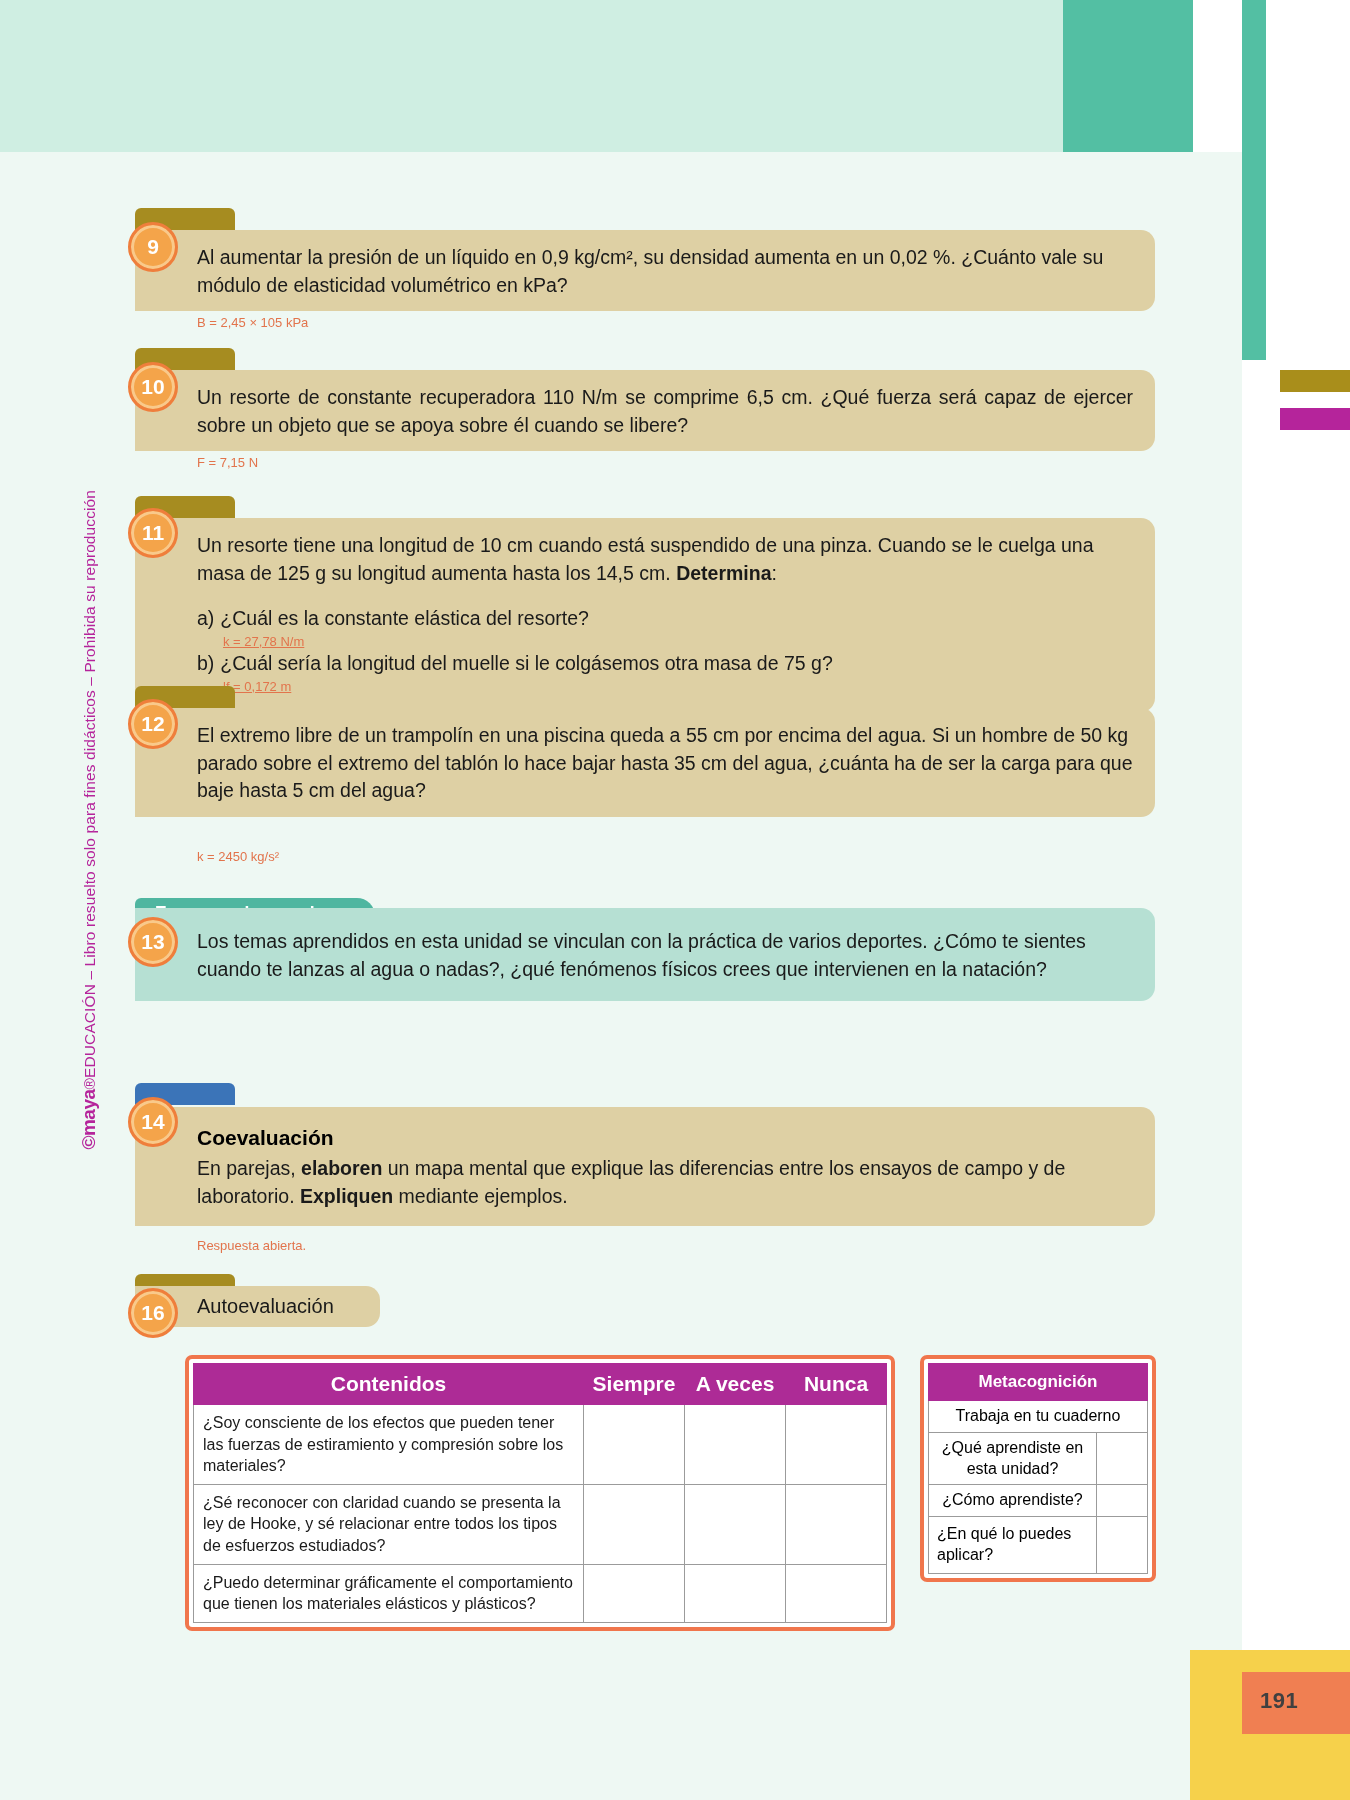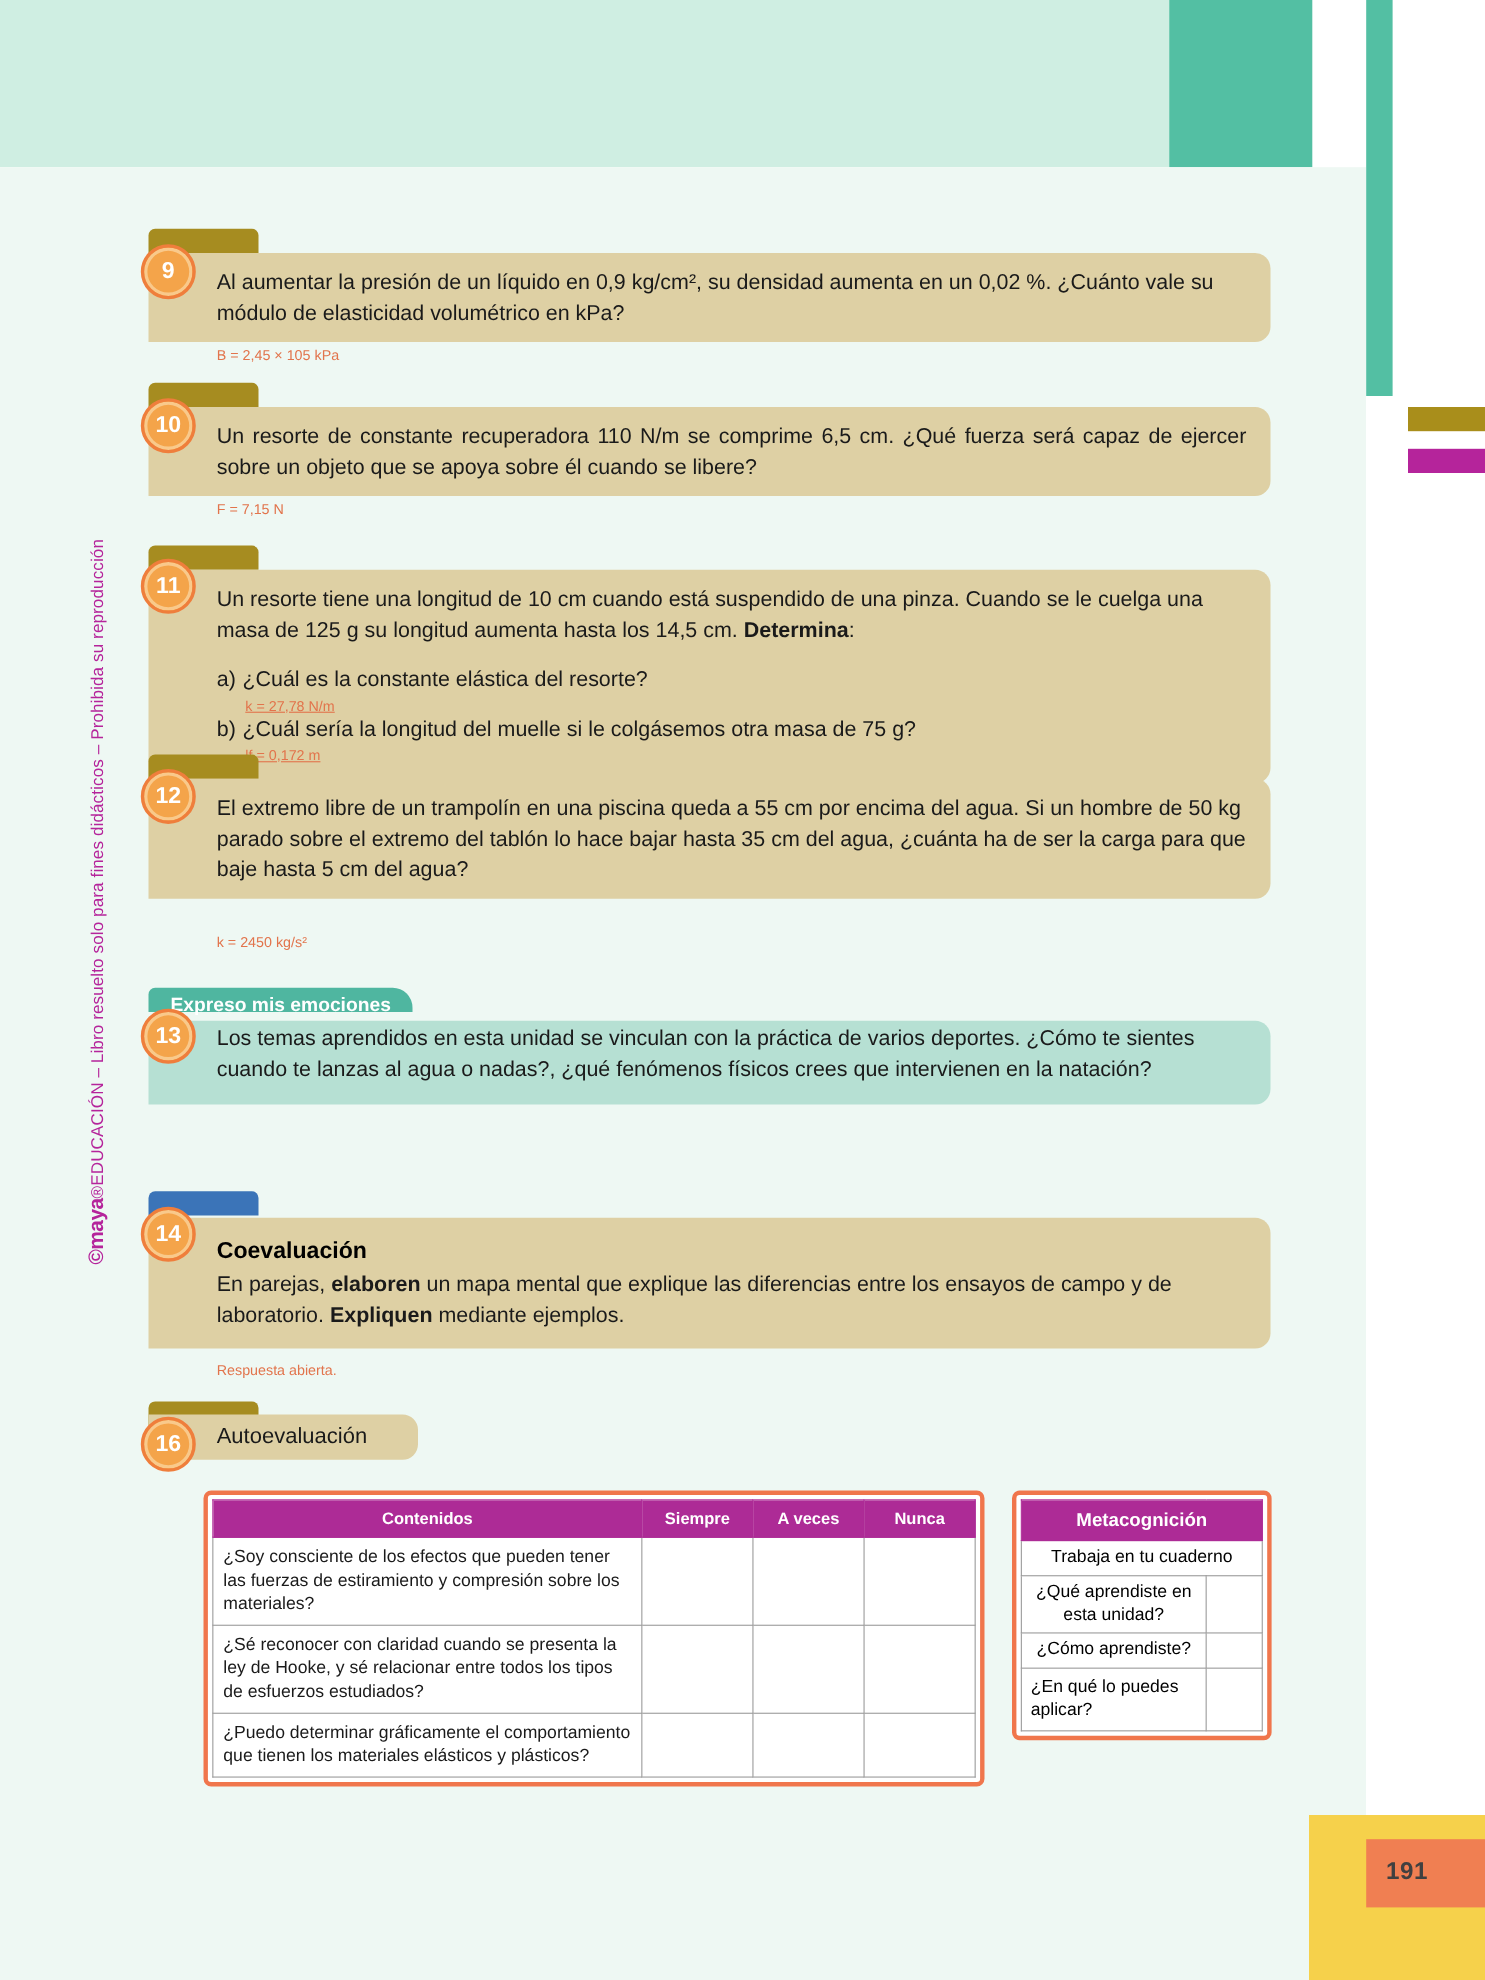--- a/index.html
+++ b/index.html
@@ -179,21 +179,21 @@
   }
   table.assess {
     border-collapse: collapse;
     width: 100%;
     font-size: 16px;
     color: #1a1a1a;
   }
   table.assess th {
     background: #ad2b96;
     color: #ffffff;
-    font-size: 15px;
+    font-size: 21px;
     padding: 8px 6px;
     border: 1px solid #ad2b96;
     text-align: center;
   }
   table.assess td {
     border: 1px solid #9b9b9b;
     padding: 7px 9px;
     vertical-align: top;
     line-height: 1.35;
   }
@@ -308,21 +308,21 @@
 <div class="tab olive" style="top:686px;"></div>
 <div class="badge" style="left:128px; top:699px;">12</div>
 <div class="box" style="top:708px;">
   <div>El extremo libre de un trampolín en una piscina queda a 55 cm por encima del agua. Si un hombre de 50 kg parado sobre el extremo del tablón lo hace bajar hasta 35 cm del agua, ¿cuánta ha de ser la carga para que baje hasta 5 cm del agua?</div>
 </div>
 <div class="answer" style="position:absolute; left:197px; top:847px;">k = 2450 kg/s²</div>
 
 <div class="tab teal" style="top:898px; border-radius:6px 18px 0 0;"></div>
 <div class="tabLabel">Expreso mis emociones</div>
 <div class="badge" style="left:128px; top:917px;">13</div>
-<div class="box teal" style="top:928px; padding-top:3px; padding-bottom:18px;">
+<div class="box teal" style="top:908px; padding-top:20px; padding-bottom:18px;">
   <div>Los temas aprendidos en esta unidad se vinculan con la práctica de varios deportes. ¿Cómo te sientes cuando te lanzas al agua o nadas?, ¿qué fenómenos físicos crees que intervienen en la natación?</div>
 </div>
 
 <div class="tab blue" style="top:1083px;"></div>
 <div class="badge" style="left:128px; top:1097px;">14</div>
 <div class="box" style="top:1107px; padding-top:16px; padding-bottom:16px;">
   <div class="coeval-title">Coevaluación</div>
   <div>
     <span>En parejas, </span><b>elaboren</b><span> un mapa mental que explique las diferencias entre los ensayos de campo y de laboratorio. </span><b>Expliquen</b><span> mediante ejemplos.</span>
   </div>

